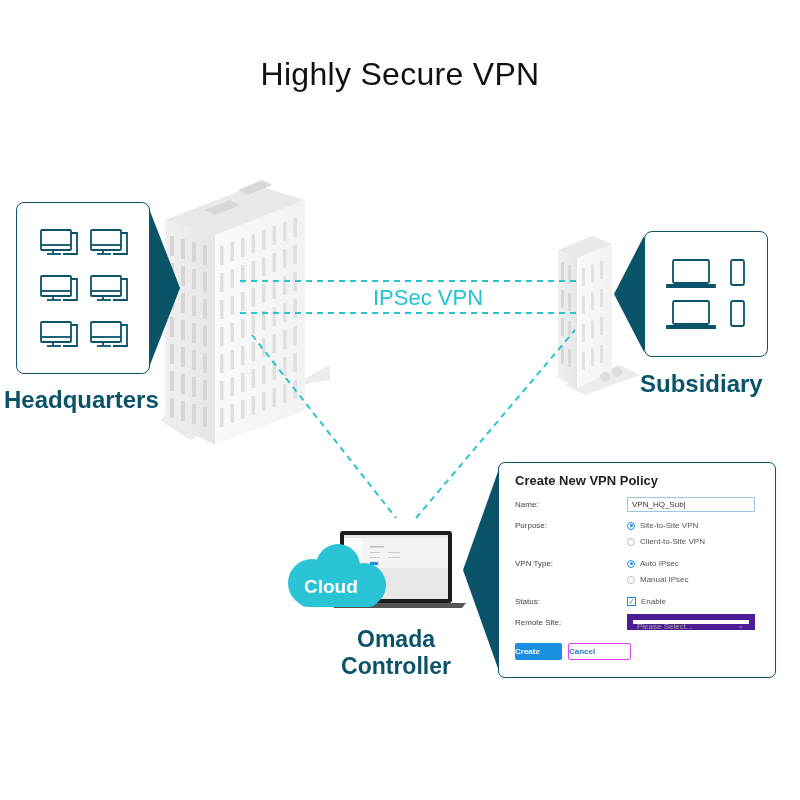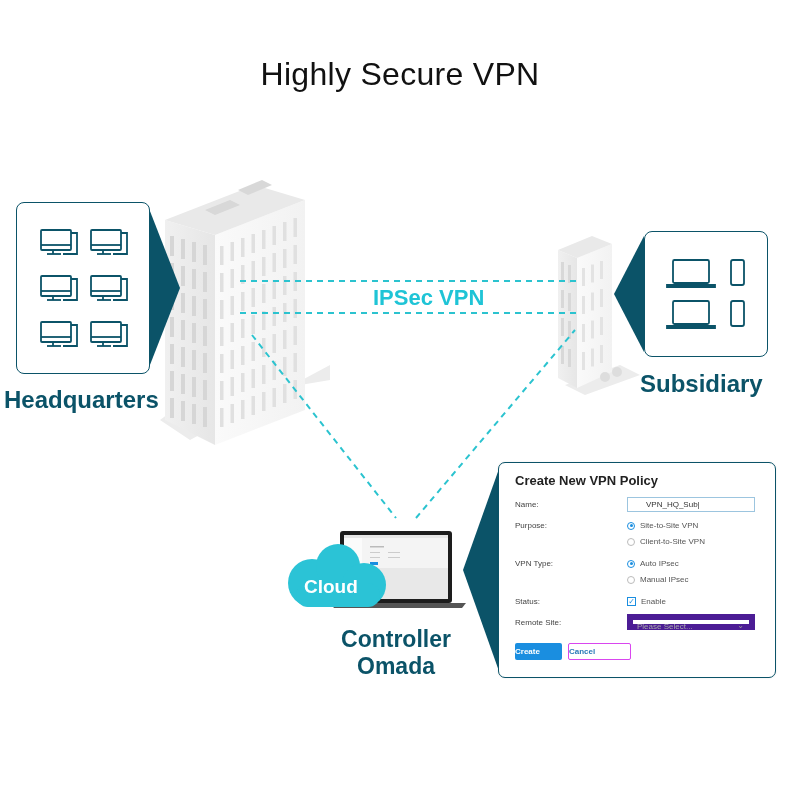--- a/index.html
+++ b/index.html
@@ -3,34 +3,34 @@
 <meta charset="utf-8">
 <style>
   html, body { margin: 0; padding: 0; background: #ffffff; }
   body { width: 800px; height: 800px; position: relative; overflow: hidden; font-family: "Liberation Sans", sans-serif; }
   .abs { position: absolute; }
   #title { left: 0; top: 56px; width: 800px; text-align: center; font-size: 32px; color: #111; font-family: "Liberation Sans", sans-serif; letter-spacing: 0.3px; }
   .label-teal { color: #0b5368; font-weight: bold; font-family: "Liberation Sans", sans-serif; }
   #hq-label { left: 4px; top: 386px; font-size: 24px; }
   #sub-label { left: 640px; top: 370px; font-size: 24px; }
   #omada-label { left: 318px; top: 626px; width: 156px; text-align: center; font-size: 23px; line-height: 27px; }
-  #ipsec-label { left: 373px; top: 285px; font-size: 22px; font-weight: bold; color: #1fc4d6; }
+  #ipsec-label { left: 373px; top: 285px; font-size: 22px; font-weight: normal; color: #1fc4d6; }
   .panel { border: 1.5px solid #0b5368; border-radius: 8px; background: #fff; }
   #hq-panel { left: 16px; top: 202px; width: 132px; height: 170px; }
   #sub-panel { left: 644px; top: 231px; width: 122px; height: 124px; }
   #form-panel { left: 498px; top: 462px; width: 276px; height: 214px; border-radius: 7px; box-shadow: 0 0 2px rgba(0,0,0,0.1); }
   svg.scene { position: absolute; left: 0; top: 0; }
   .form-title { position: absolute; left: 16px; top: 10px; font-size: 13px; font-weight: bold; color: #222; }
   .flabel { position: absolute; left: 16px; font-size: 8px; color: #444; }
   .fopt { position: absolute; left: 128px; font-size: 8px; color: #555; display: flex; align-items: center; }
   .radio { width: 8px; height: 8px; border: 1px solid #bbb; border-radius: 50%; margin-right: 5px; box-sizing: border-box; position: relative; background: #fff; }
   .radio.on { border-color: #1a8ee0; }
   .radio.on::after { content: ""; position: absolute; left: 1.5px; top: 1.5px; width: 3px; height: 3px; border-radius: 50%; background: #1a8ee0; }
   .check { width: 9px; height: 9px; border: 1px solid #1a8ee0; margin-right: 5px; box-sizing: border-box; font-size: 8px; line-height: 7px; color: #1a8ee0; text-align: center; }
-  .finput { position: absolute; left: 128px; width: 128px; height: 15px; border: 1px solid #9cc5df; box-sizing: border-box; font-size: 8px; color: #333; padding: 2px 18px; }
+  .finput { position: absolute; left: 128px; width: 128px; height: 15px; border: 1px solid #9cc5df; box-sizing: border-box; font-size: 8px; color: #333; padding: 2px 4px; }
   .fselect { position: absolute; left: 128px; width: 128px; height: 15px; border: 6px solid #4c1d95; box-sizing: border-box; font-size: 8px; color: #aaa; padding: 2px 4px; }
   .fselect .chev { position: absolute; right: 5px; top: 1px; color: #999; font-size: 8px; }
   .btn { position: absolute; top: 180px; height: 17px; font-size: 8px; font-weight: bold; line-height: 17px; box-sizing: border-box; border-radius: 2px; }
   #btn-create { left: 16px; width: 47px; background: #1a8ee0; color: #fff; }
   #btn-cancel { left: 69px; width: 63px; border: 1px solid #d946ef; color: #2a7ab8; background: #fff; line-height: 15px; }
   #cloud-text { left: 304px; top: 576px; font-size: 19px; font-weight: bold; color: #fff; }
 </style>
 </head>
 <body>
 
@@ -279,22 +279,22 @@
       </g>
     </g>
   </svg>
 </div>
 <div id="sub-label" class="abs label-teal">Subsidiary</div>
 
 <div id="ipsec-label" class="abs">IPSec VPN</div>
 
 <div id="cloud-text" class="abs">Cloud</div>
 <div id="omada-label" class="abs label-teal">
+  <div>Omada</div>
   <div>Controller</div>
-  <div>Omada</div>
 </div>
 
 <div id="form-panel" class="abs panel">
   <div class="form-title">Create New VPN Policy</div>
 
   <div class="flabel" style="top:37px">Name:</div>
   <div class="finput" style="top:34px">VPN_HQ_Sub|</div>
 
   <div class="flabel" style="top:58px">Purpose:</div>
   <div class="fopt" style="top:58px">

